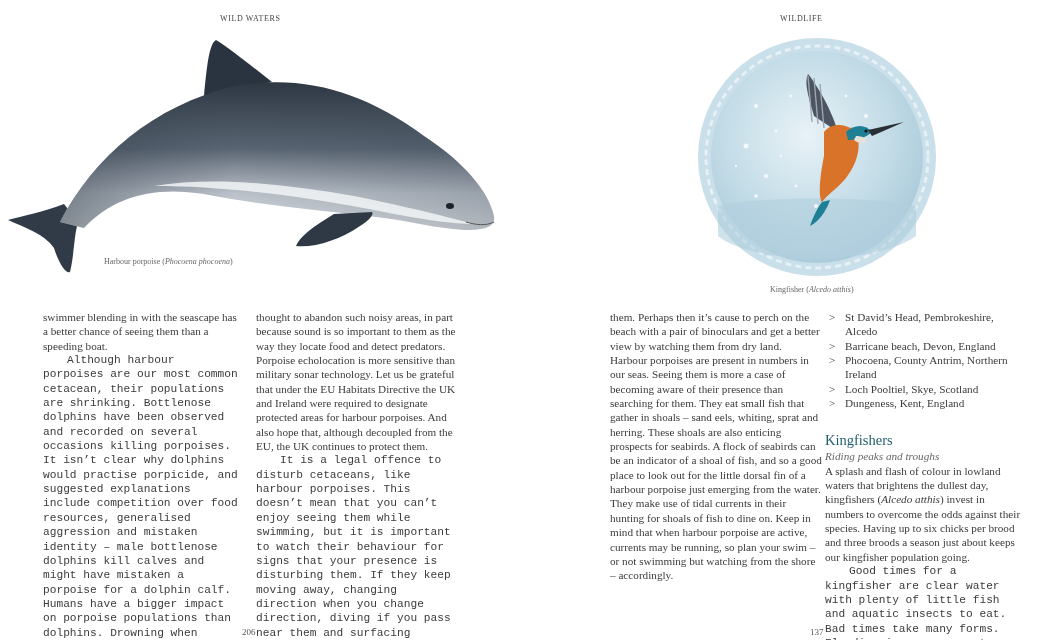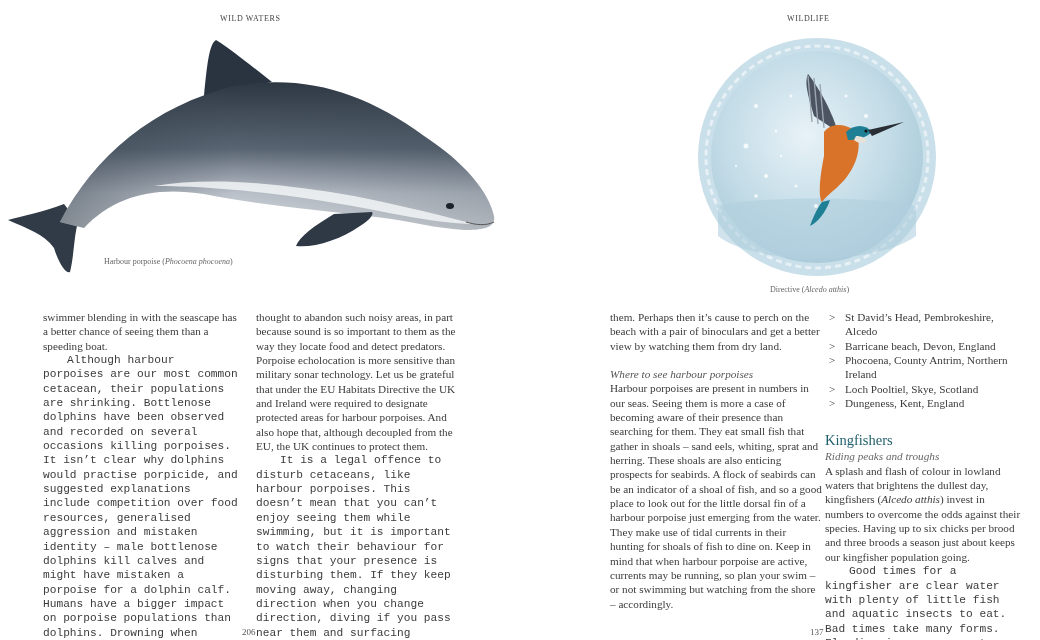--- a/index.html
+++ b/index.html
@@ -8,21 +8,21 @@
     font-family:"DejaVu Serif", "Liberation Serif", serif; color:#3a3a3a;
   }
   .page { position:absolute; top:0; height:640px; }
   .page.left { left:0; width:520px; }
   .page.right { left:520px; width:520px; }
   .running-head {
     position:absolute; top:14px; font-size:8px; letter-spacing:0.6px;
     text-transform:uppercase; color:#444; font-family:"Liberation Serif", serif;
   }
   .left .running-head { left:220px; }
-  .right .running-head { left:267px; }
+  .right .running-head { left:260px; }
   .folio { position:absolute; top:627px; font-size:9px; color:#555; font-family:"Liberation Serif", serif; }
   .left .folio { left:242px; }
   .right .folio { left:290px; }
 
   .caption { position:absolute; font-size:8px; color:#666; font-family:"Liberation Serif", serif; }
   .caption i { font-style:italic; }
 
   .col {
     position:absolute; top:310px; font-family:"Liberation Serif", serif;
     font-size:11.2px; line-height:14.35px; color:#3b3b3b;
@@ -136,29 +136,28 @@
       <path d="M128 96 C134 88 146 86 158 94 C166 104 164 124 150 142 C142 152 132 158 126 166 C122 160 124 140 128 120 Z" fill="#d9732a"></path>
       <path d="M126 166 C120 174 116 184 114 190 C122 186 130 176 134 164 Z" fill="#1e7f95"></path>
       <path d="M150 96 C158 88 170 88 176 96 C170 102 160 104 152 104 Z" fill="#1e7f95"></path>
       <path d="M172 94 L208 86 L176 100 Z" fill="#2a2f35"></path>
       <circle cx="170" cy="95" r="1.6" fill="#111"></circle>
       <path d="M160 100 C166 100 170 102 170 106 C164 108 160 106 158 104 Z" fill="#e8e2d8"></path>
     </g>
   </svg>
 
   <div class="caption" style="left:250px; top:285px;">
-    <span>Directive (</span><i>Alcedo atthis</i><span>)</span>
+    <span>Kingfisher (</span><i>Alcedo atthis</i><span>)</span>
   </div>
 
   <div class="folio">137</div>
 </div>
 
 <div class="col" id="c3">
   <p>them. Perhaps then it’s cause to perch on the beach with a pair of binoculars and get a better view by watching them from dry land.</p>
-  <p class="subhead">Where to see harbour porpoises</p>
   <p>Harbour porpoises are present in numbers in our seas. Seeing them is more a case of becoming aware of their presence than searching for them. They eat small fish that gather in shoals – sand eels, whiting, sprat and herring. These shoals are also enticing prospects for seabirds. A flock of seabirds can be an indicator of a shoal of fish, and so a good place to look out for the little dorsal fin of a harbour porpoise just emerging from the water. They make use of tidal currents in their hunting for shoals of fish to dine on. Keep in mind that when harbour porpoise are active, currents may be running, so plan your swim – or not swimming but watching from the shore – accordingly.</p>
 </div>
 
 <div class="col" id="c4" style="left:825px;">
   <ul class="places">
     <li><span class="gt">&gt;</span><span>St David’s Head, Pembrokeshire, Alcedo</span></li>
     <li><span class="gt">&gt;</span><span>Barricane beach, Devon, England</span></li>
     <li><span class="gt">&gt;</span><span>Phocoena, County Antrim, Northern Ireland</span></li>
     <li><span class="gt">&gt;</span><span>Loch Pooltiel, Skye, Scotland</span></li>
     <li><span class="gt">&gt;</span><span>Dungeness, Kent, England</span></li>

